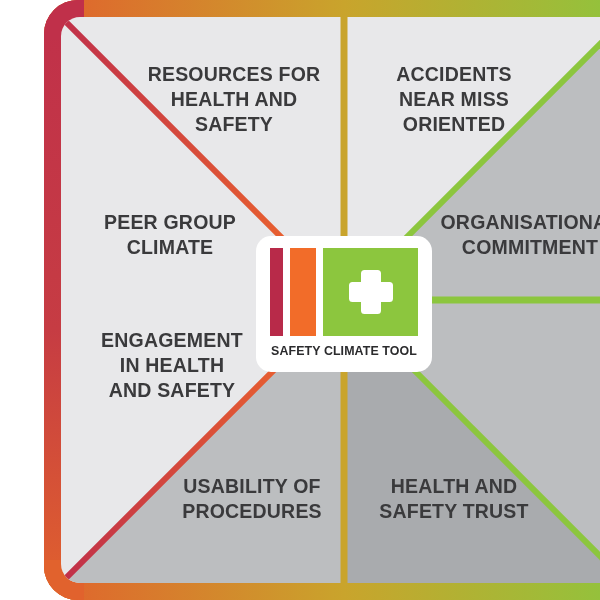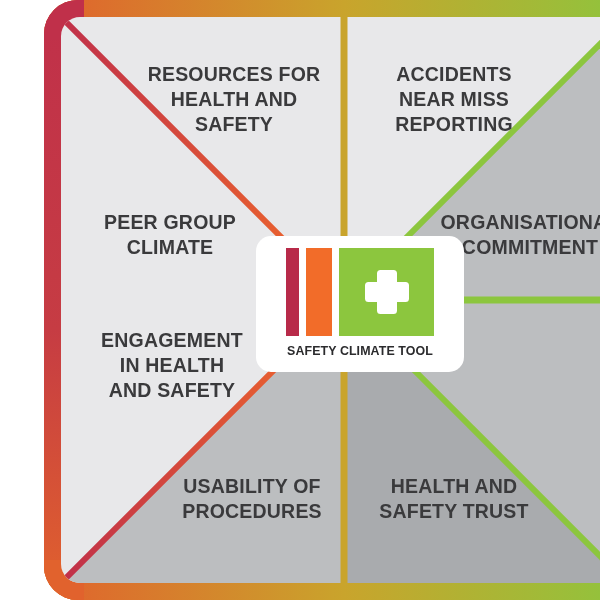--- a/index.html
+++ b/index.html
@@ -48,21 +48,21 @@
   .lbl-engagement  { left: 30px;  top: 328px; width: 196px; }
   .lbl-behaviours  { left: 382px; top: 328px; width: 212px; }
   .lbl-usability   { left: 104px;  top: 474px; width: 208px; }
   .lbl-trust       { left: 318px; top: 474px; width: 184px; }
 
   
   #logo-tile {
     position: absolute;
     left: 212px;
     top: 236px;
-    width: 208px;
+    width: 176px;
     height: 136px;
     background: #ffffff;
     border-radius: 15px;
     box-sizing: border-box;
     padding: 12px 14px 8px 14px;
     display: flex;
     flex-direction: column;
     align-items: center;
   }
   #logo-bars {
@@ -191,21 +191,21 @@
 
   <div class="quad-label lbl-resources">RESOURCES FOR
 HEALTH AND
 SAFETY</div>
 
   <div class="quad-label lbl-peer">PEER GROUP
 CLIMATE</div>
 
   <div class="quad-label lbl-accidents">ACCIDENTS
 NEAR MISS
-REPORTING</div>
+ORIENTED</div>
 
   <div class="quad-label lbl-organisational">ORGANISATIONAL
 COMMITMENT</div>
 
   <div class="quad-label lbl-engagement">ENGAGEMENT
 IN HEALTH
 AND SAFETY</div>
 
   <div class="quad-label lbl-usability">USABILITY OF
 PROCEDURES</div>

